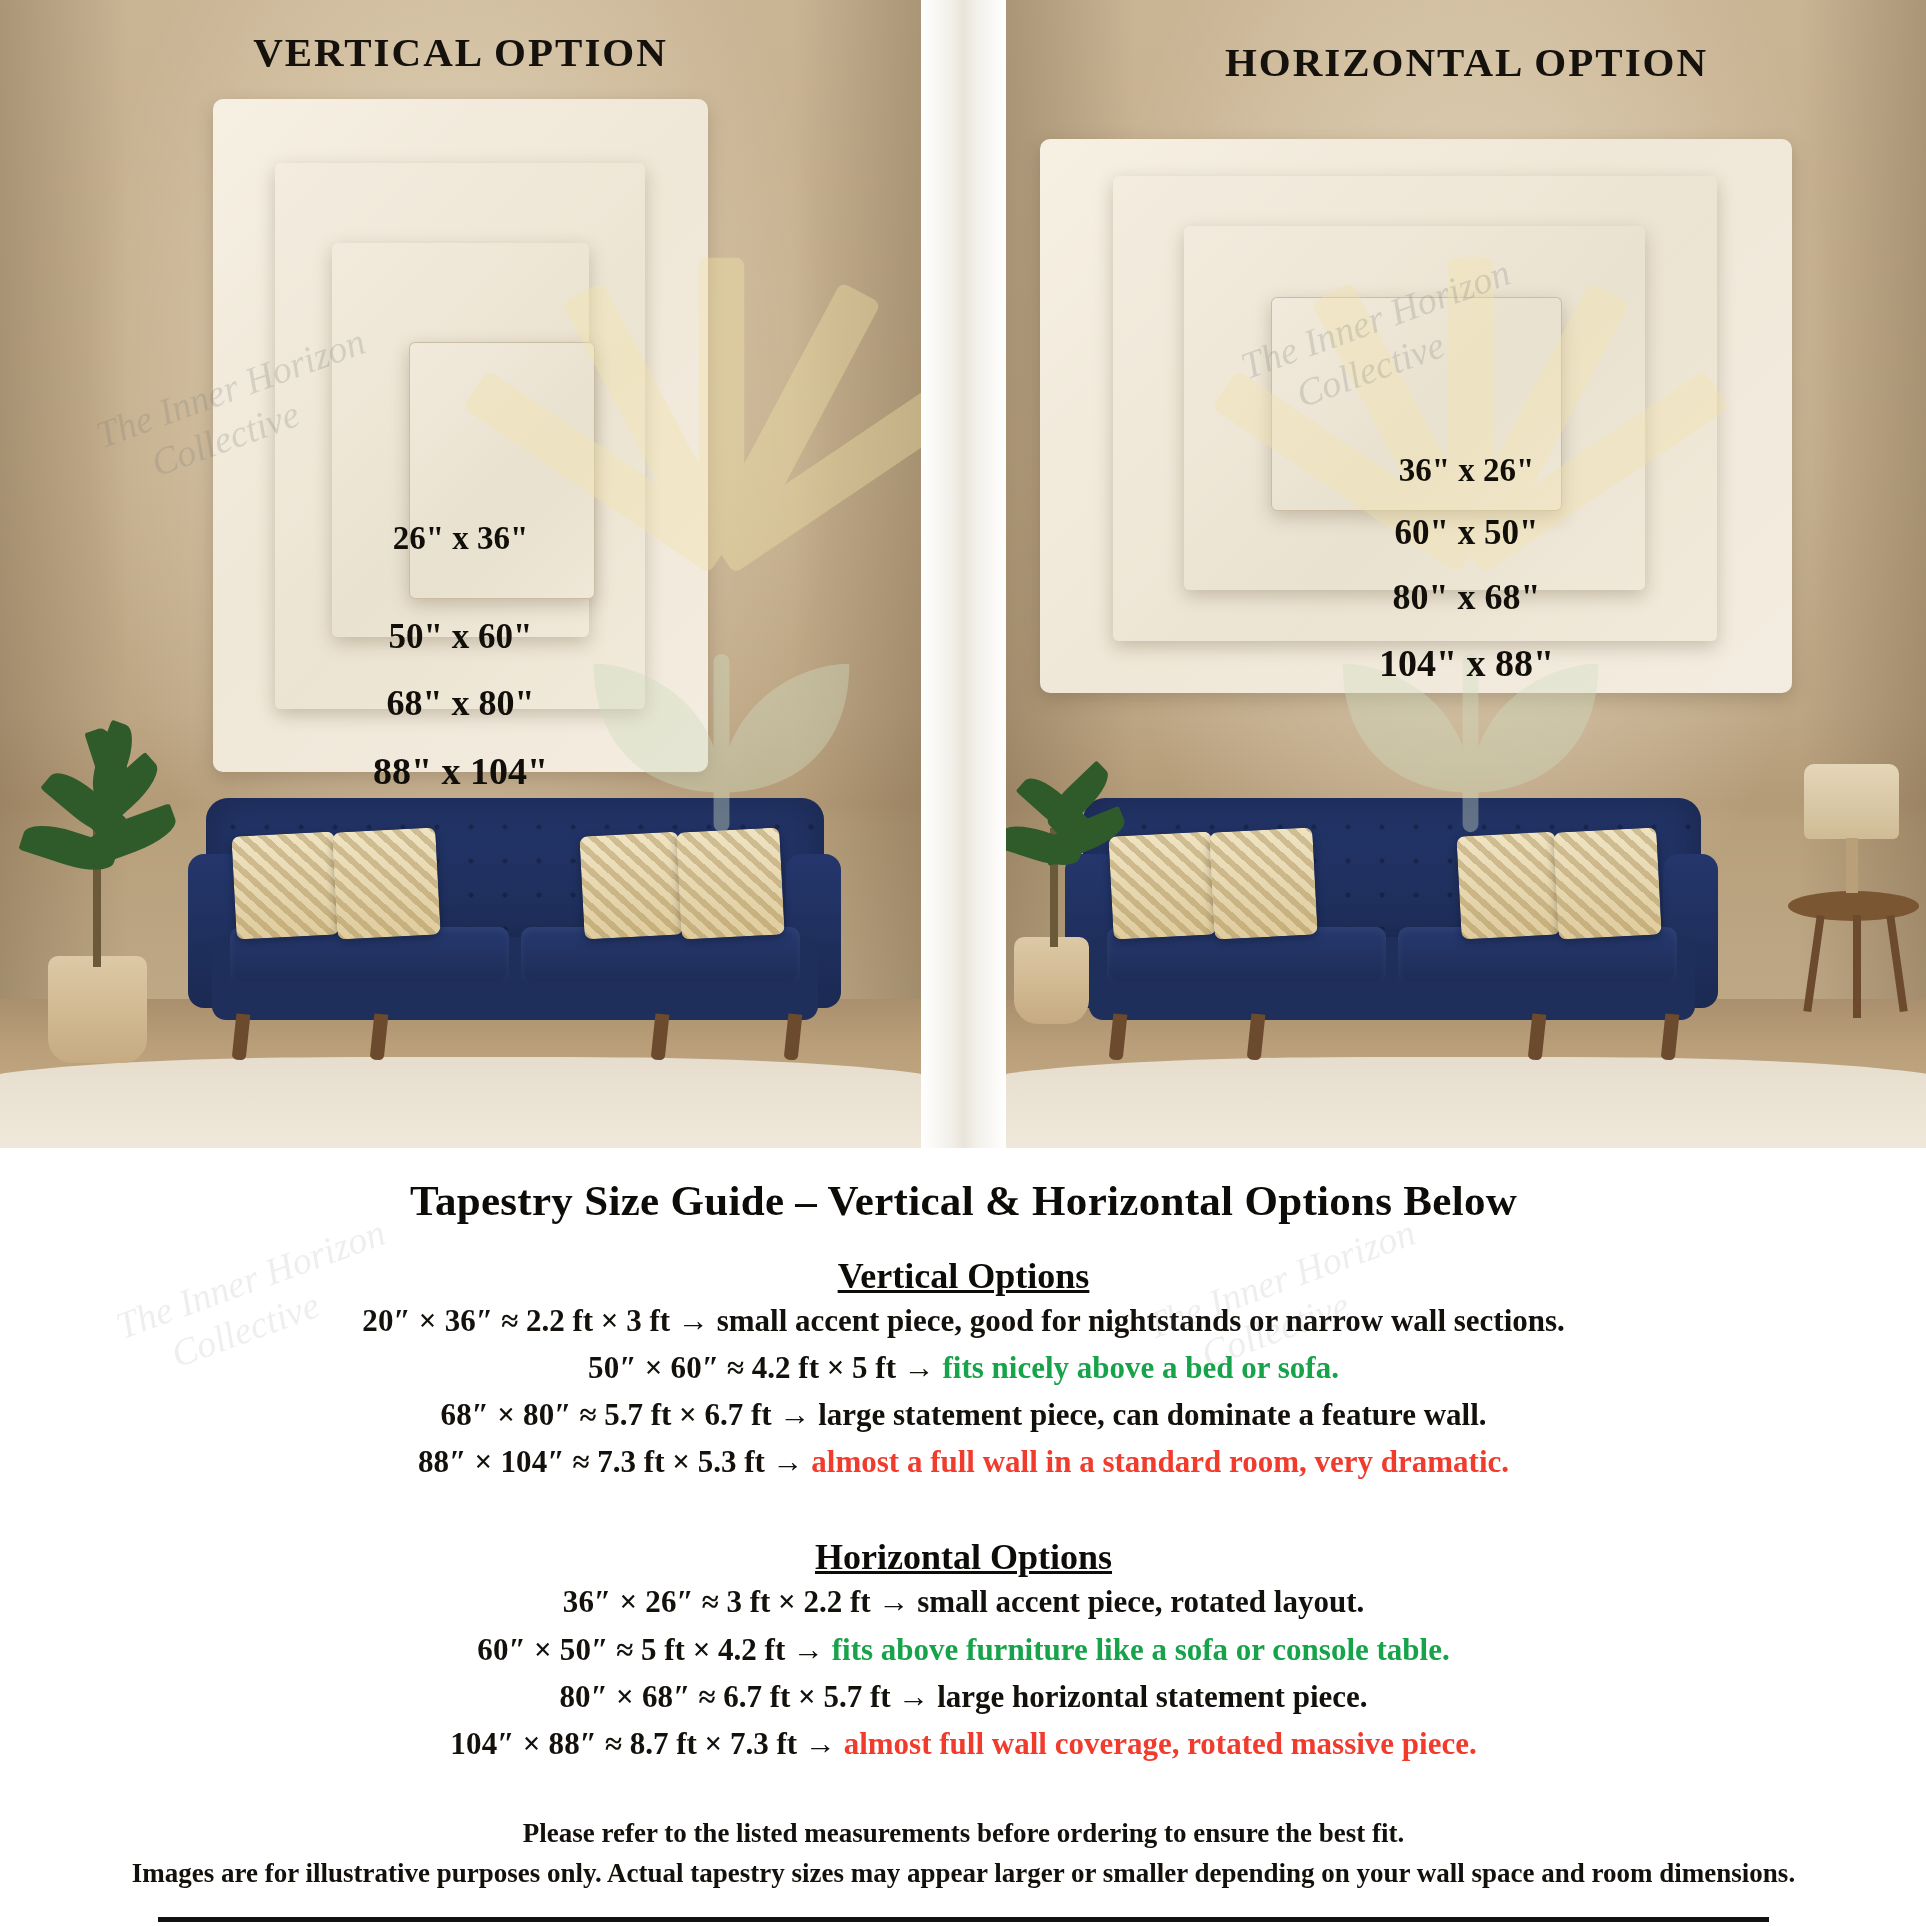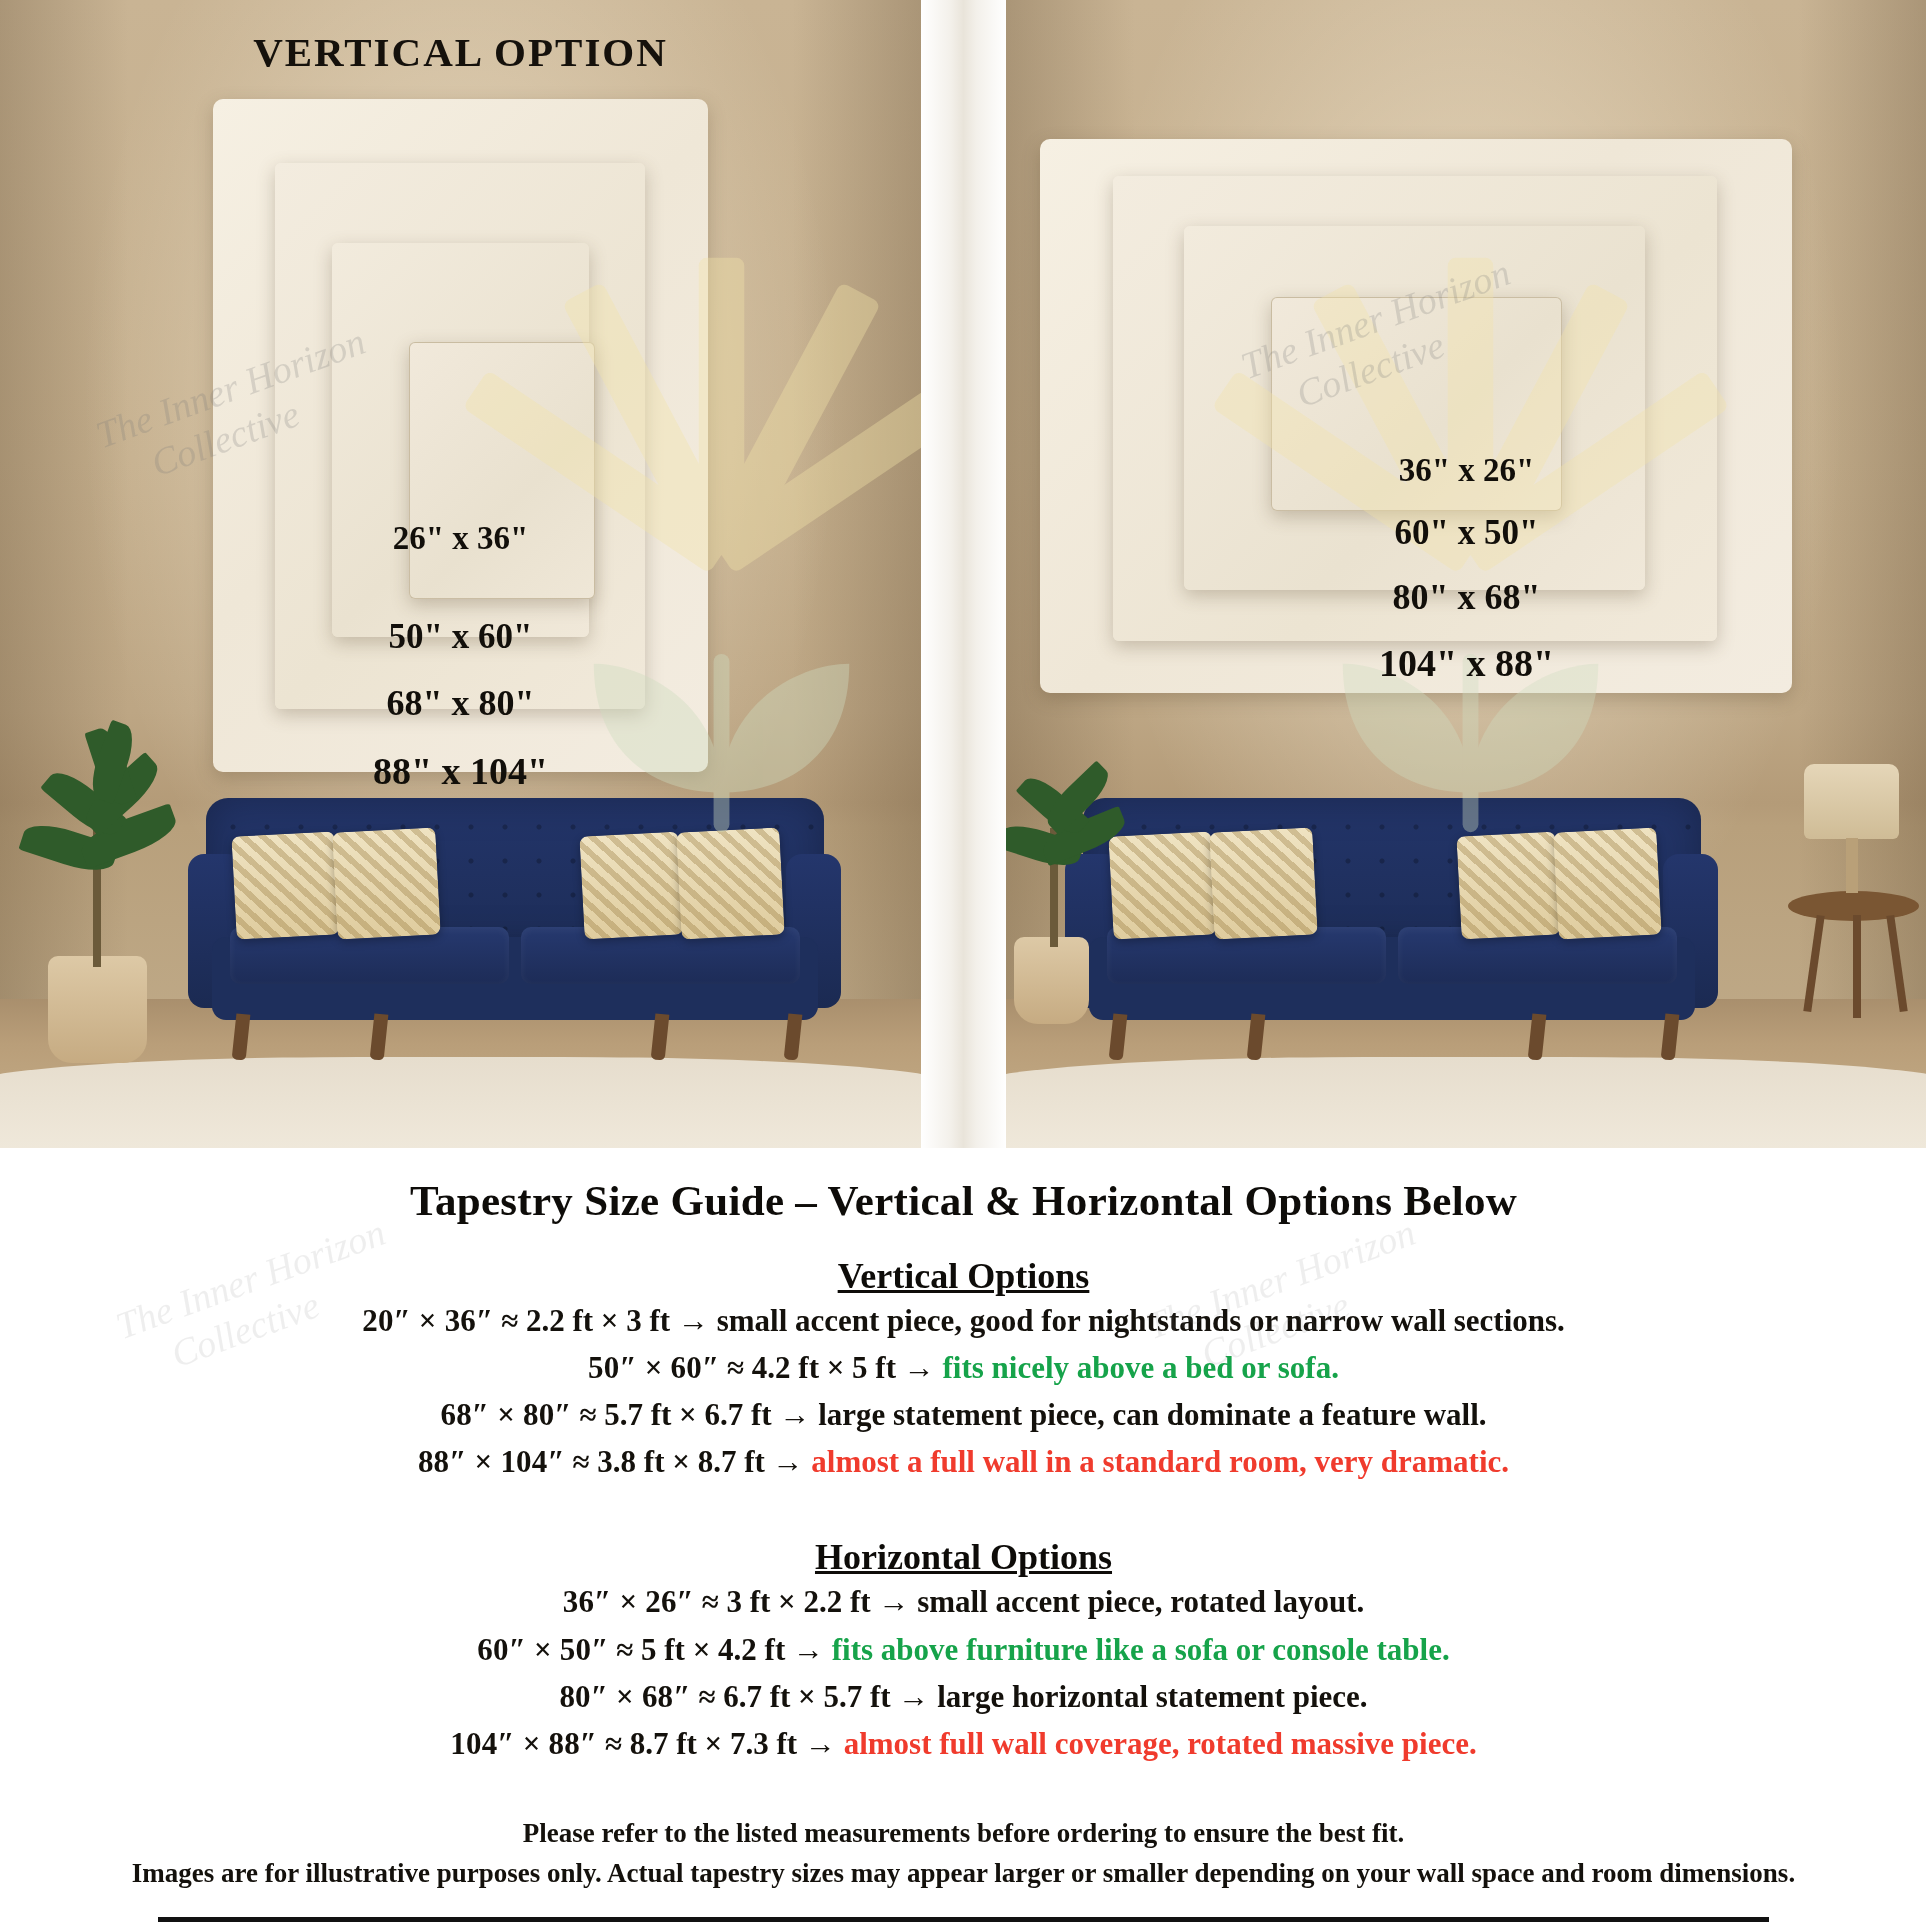--- a/index.html
+++ b/index.html
@@ -438,20 +438,21 @@
       <div class="table-top" style="left:782px; top:891px; width:131px; height:30px;"></div>
       <div class="table-leg" style="left:804px; top:915px; height:97px; transform:rotate(8deg);"></div>
       <div class="table-leg" style="left:887px; top:915px; height:97px; transform:rotate(-8deg);"></div>
       <div class="table-leg" style="left:847px; top:915px; height:103px;"></div>
     </div>
     <div>
       <div class="lamp-shade" style="left:798px; top:764px; width:95px; height:75px;"></div>
       <div style="position:absolute; left:840px; top:838px; width:12px; height:55px; background:#b9a078;"></div>
     </div>
 
+    <div class="panel-title right">HORIZONTAL OPTION</div>
 
     <div class="labels right" style="top:447px;">
       <div class="lbl lbl-1" style="margin-bottom:14px;">36" x 26"</div>
       <div class="lbl lbl-2" style="margin-bottom:14px;">60" x 50"</div>
       <div class="lbl lbl-3" style="margin-bottom:14px;">80" x 68"</div>
       <div class="lbl lbl-4">104" x 88"</div>
     </div>
   </div>
 </div>
 
@@ -480,21 +481,21 @@
     <span>≈  4.2 ft × 5 ft →</span>
     <span class="green">fits nicely above a bed or sofa.</span>
   </div>
   <div class="line">
     <span class="dims">68″ × 80″</span>
     <span>≈  5.7 ft × 6.7 ft →</span>
     <span>large statement piece, can dominate a feature wall.</span>
   </div>
   <div class="line">
     <span class="dims">88″ × 104″</span>
-    <span>≈  3.8 ft × 8.7 ft →</span>
+    <span>≈  7.3 ft × 5.3 ft →</span>
     <span class="red">almost a full wall in a standard room, very dramatic.</span>
   </div>
 
   <div class="section-head horiz">Horizontal Options</div>
 
   <div class="line">
     <span class="dims">36″ × 26″</span>
     <span>≈  3 ft × 2.2 ft →</span>
     <span>small accent piece, rotated layout.</span>
   </div>

